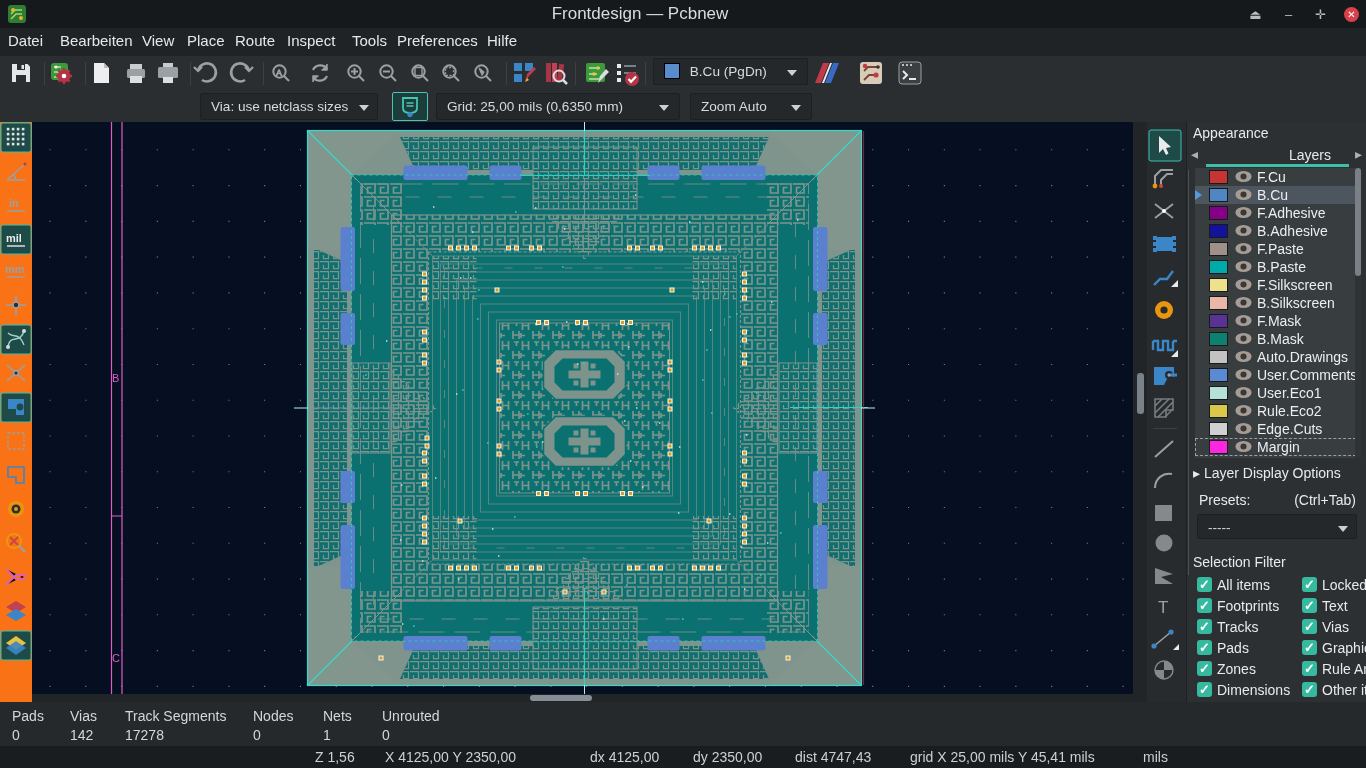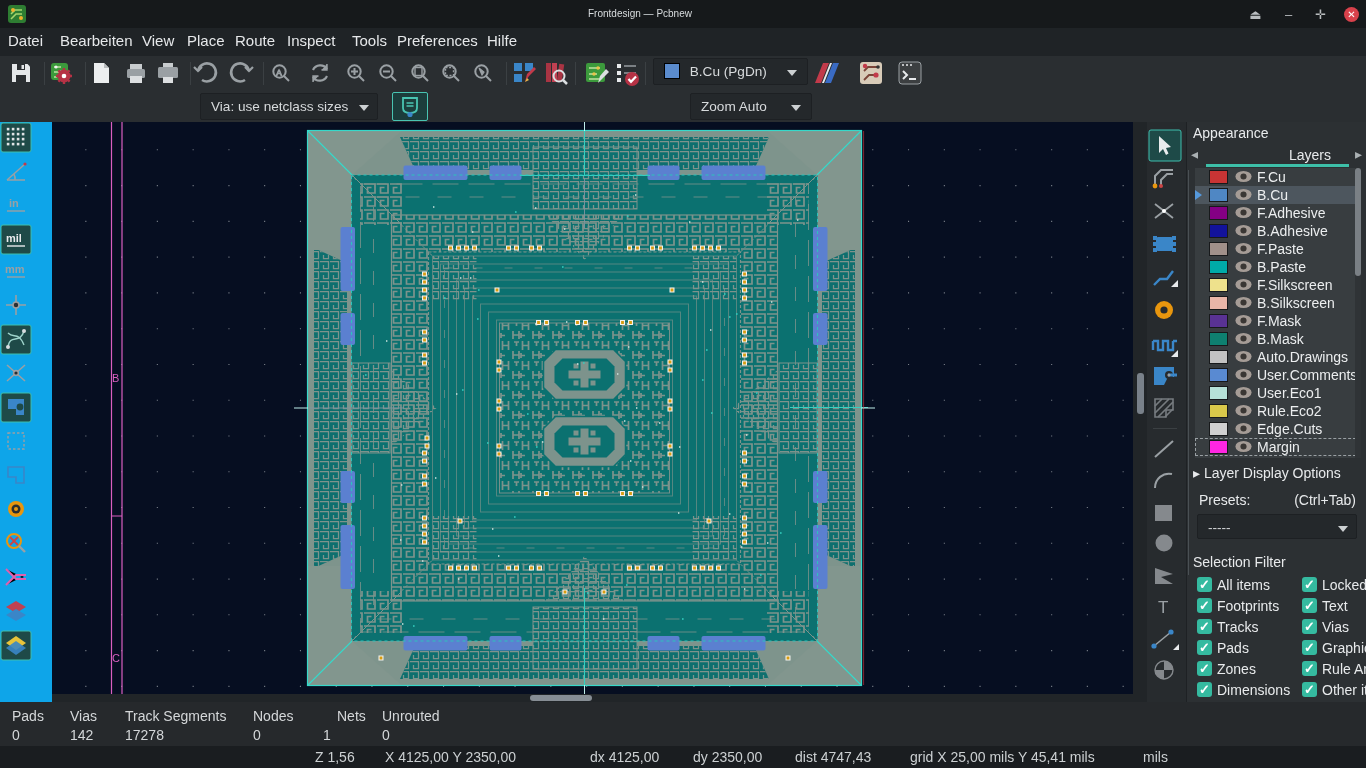--- a/index.html
+++ b/index.html
@@ -3,21 +3,21 @@
 <meta charset="utf-8">
 <style>
 * { margin:0; padding:0; box-sizing:border-box; }
 html,body { width:1366px; height:768px; overflow:hidden; background:#26292c;
   font-family:"Liberation Sans", sans-serif; }
 #app { position:relative; width:1366px; height:768px; }
 .abs { position:absolute; }
 
 
 #titlebar { left:0; top:0; width:1366px; height:28px; background:#16191b; }
-#title { width:1280px; text-align:center; line-height:28px; color:#d8dcde; font-size:10px; }
+#title { width:1280px; text-align:center; line-height:28px; color:#d8dcde; font-size:17px; }
 .tbtn { top:7px; width:15px; height:15px; color:#b9bdbf; font-size:13px; line-height:15px; text-align:center;}
 
 
 #menubar { left:0; top:28px; width:1366px; height:28px; background:#1f2326; color:#e6e8ea;
   font-size:15px; }
 #menubar span { position:absolute; top:4px; }
 
 
 #toolbar1 { left:0; top:56px; width:1366px; height:35px; background:#2a2e31; }
 #toolbar2 { left:0; top:91px; width:1366px; height:31px; background:#2a2e31; }
@@ -27,21 +27,21 @@
   border-right:5px solid transparent; border-top:6px solid #ccd0d2; }
 
 
 #canvas { left:32px; top:122px; width:1101px; height:572px; background:#060e21; overflow:hidden;}
 #vscroll { left:1133px; top:122px; width:14px; height:580px; background:#212528; }
 #vhandle { left:1137px; top:373px; width:7px; height:41px; background:#79818a; border-radius:3px;}
 #hscroll { left:32px; top:694px; width:1101px; height:8px; background:#212528; }
 #hhandle { left:530px; top:695px; width:62px; height:6px; background:#868d94; border-radius:3px;}
 
 
-#lefttools { left:0; top:122px; width:52px; height:580px; background:#0ea5e9; }
+#lefttools { left:0; top:122px; width:32px; height:580px; background:#f97316; }
 
 #righttools { left:1147px; top:122px; width:39px; height:580px; background:#272b2e; }
 
 
 #rpanel { left:1186px; top:122px; width:180px; height:580px; background:#2c3033; color:#e8eaec; font-size:14px;
   border-left:1px solid #1e2124; }
 #splitline { position:absolute; left:1px; top:48px; width:1px; height:405px; background:#4a5054; }
 #layerlist { position:absolute; left:8px; top:46px; width:166px; height:290px; background:#383d40; }
 .lrow { position:absolute; left:0; width:166px; height:18px; }
 .lrow.sel { background:#4d565e; }
@@ -230,20 +230,22 @@
   </div>
 
   <div class="abs" id="toolbar2">
     <div class="combo" style="left:200px; width:178px;">Via: use netclass sizes
       <div class="caret" style="right:8px;"></div></div>
     <div class="abs" id="nethl" style="left:392px; top:1px; width:36px; height:29px; background:#1c3d3c; border:1px solid #49c4b2; border-radius:2px;"><svg width="34" height="27">
           <path d="M10 5 H24 V15 Q24 20 17 20 Q10 20 10 15 Z" fill="none" stroke="#49c4b2" stroke-width="1.8"></path>
           <path d="M13.5 10 H20.5 M13.5 13 H20.5" stroke="#49c4b2" stroke-width="1.4"></path>
           <circle cx="17" cy="21.5" r="2.6" fill="#3a86c8"></circle>
         </svg></div>
+    <div class="combo" style="left:436px; width:244px;">Grid: 25,00 mils (0,6350 mm)
+      <div class="caret" style="right:10px;"></div></div>
     <div class="combo" style="left:690px; width:122px;">Zoom Auto
       <div class="caret" style="right:10px;"></div></div>
   </div>
 
   <div class="abs" id="canvas">
     <svg id="cv" width="1101" height="572" viewBox="32 122 1101 572">
         <defs>
 <pattern id="fz" width="10" height="10" patternUnits="userSpaceOnUse">
  <path d="M0 1.5 H8.5 V8.5 H3.5 V5" stroke="#7d938c" stroke-width="1.25" fill="none"></path>
 </pattern>
@@ -807,21 +809,21 @@
 
   <div class="abs" id="status1">
     <span style="left:12px;top:6px;">Pads</span>
       <span style="left:12px;top:25px;">0</span>
     <span style="left:70px;top:6px;">Vias</span>
       <span style="left:70px;top:25px;">142</span>
     <span style="left:125px;top:6px;">Track Segments</span>
       <span style="left:125px;top:25px;">17278</span>
     <span style="left:253px;top:6px;">Nodes</span>
       <span style="left:253px;top:25px;">0</span>
-    <span style="left:337px;top:6px;">Nets</span>
+    <span style="left:323px;top:6px;">Nets</span>
       <span style="left:323px;top:25px;">1</span>
     <span style="left:382px;top:6px;">Unrouted</span>
       <span style="left:382px;top:25px;">0</span>
   </div>
   <div class="abs" id="status2">
     <span style="left:315px;top:3px;">Z 1,56</span>
     <span style="left:385px;top:3px;">X 4125,00  Y 2350,00</span>
     <span style="left:590px;top:3px;">dx 4125,00</span>
     <span style="left:693px;top:3px;">dy 2350,00</span>
     <span style="left:795px;top:3px;">dist 4747,43</span>

